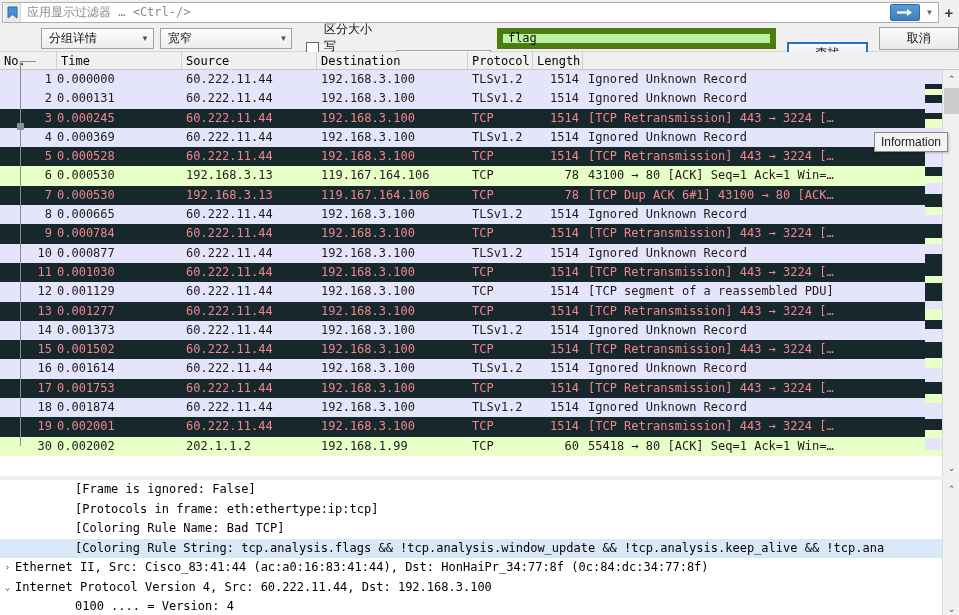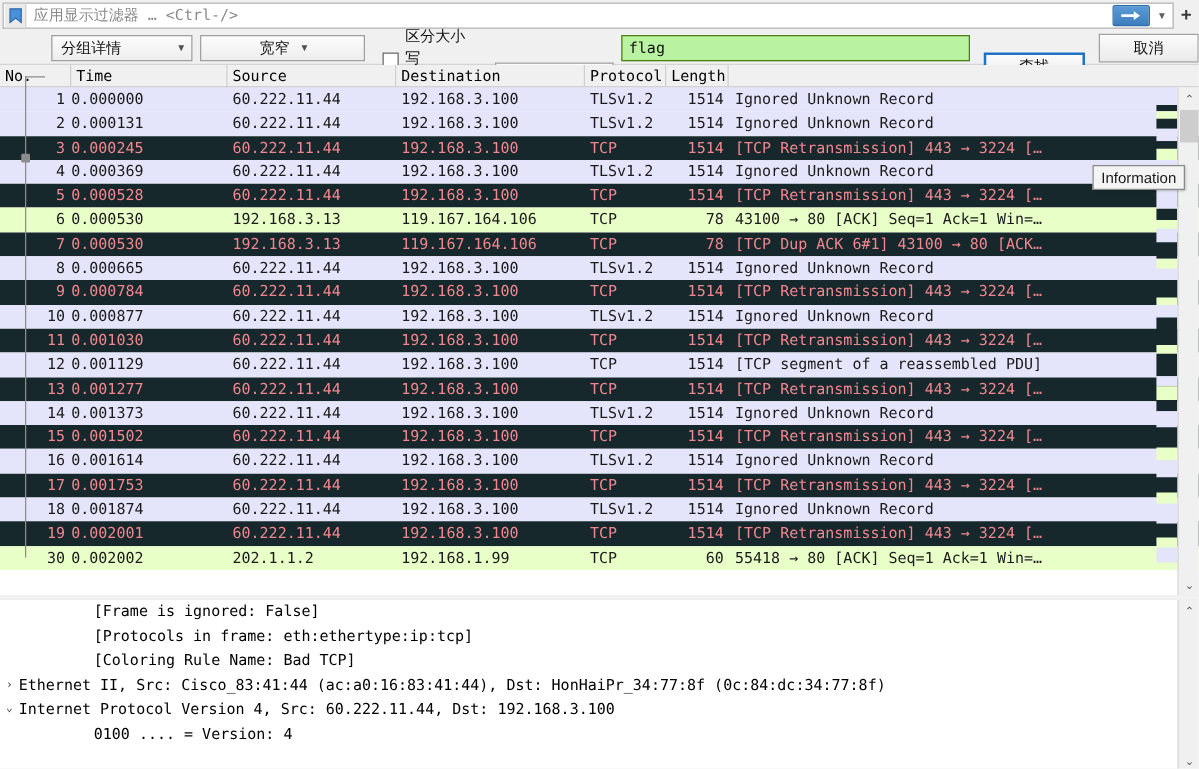--- a/index.html
+++ b/index.html
@@ -71,34 +71,34 @@
   .combo {
     height: 21px;
     background: linear-gradient(#fdfdfd, #ededed);
     border: 1px solid #a0a0a0;
     display: flex; align-items: center; justify-content: space-between;
     font-size: 12px; color: #101010;
     padding: 0 4px 0 7px;
   }
   .combo .chev { color: #505050; font-size: 8px; margin-left: 8px; }
   .combo-a { width: 115px; margin-left: 41px; }
-  .combo-b { width: 135px; margin-left: 6px; justify-content: center; }
+  .combo-b { width: 135px; margin-left: 6px; }
   .combo-c { width: 97px; margin-left: 13px; margin-top: 44px; }
   .checkwrap {
     display: flex; align-items: flex-end; gap: 5px;
     margin-left: 14px; font-size: 12px; color: #101010;
   }
   .checkbox {
     width: 13px; height: 13px; background: #fff;
     border: 1px solid #666; display:block;
   }
   .find-input {
     width: 285px; height: 21px; margin-left: 6px;
     background: #b9f2a1;
-    border: 1px solid #4d7c0f;
+    border: 6px solid #4d7c0f;
     font-family: "DejaVu Sans Mono", monospace;
     font-size: 12px; color: #101010;
     display: flex; align-items: center; padding-left: 5px;
   }
   .btn {
     height: 23px;
     background: linear-gradient(#fbfbfb, #eaeaea);
     border: 1px solid #a2a2a2;
     font-size: 12px; color: #101010;
     display: flex; align-items: center; justify-content: center;
@@ -540,20 +540,24 @@
           <span class="dtext ind-2">[Frame is ignored: False]</span>
         </div>
         <div class="drow">
           <span class="twisty"></span>
           <span class="dtext ind-2">[Protocols in frame: eth:ethertype:ip:tcp]</span>
         </div>
         <div class="drow">
           <span class="twisty"></span>
           <span class="dtext ind-2">[Coloring Rule Name: Bad TCP]</span>
         </div>
+        <div class="drow drow-sel">
+          <span class="twisty"></span>
+          <span class="dtext ind-2">[Coloring Rule String: tcp.analysis.flags &amp;&amp; !tcp.analysis.window_update &amp;&amp; !tcp.analysis.keep_alive &amp;&amp; !tcp.ana</span>
+        </div>
         <div class="drow">
           <span class="twisty">›</span>
           <span class="dtext ">Ethernet II, Src: Cisco_83:41:44 (ac:a0:16:83:41:44), Dst: HonHaiPr_34:77:8f (0c:84:dc:34:77:8f)</span>
         </div>
         <div class="drow">
           <span class="twisty">⌄</span>
           <span class="dtext ">Internet Protocol Version 4, Src: 60.222.11.44, Dst: 192.168.3.100</span>
         </div>
         <div class="drow">
           <span class="twisty"></span>

